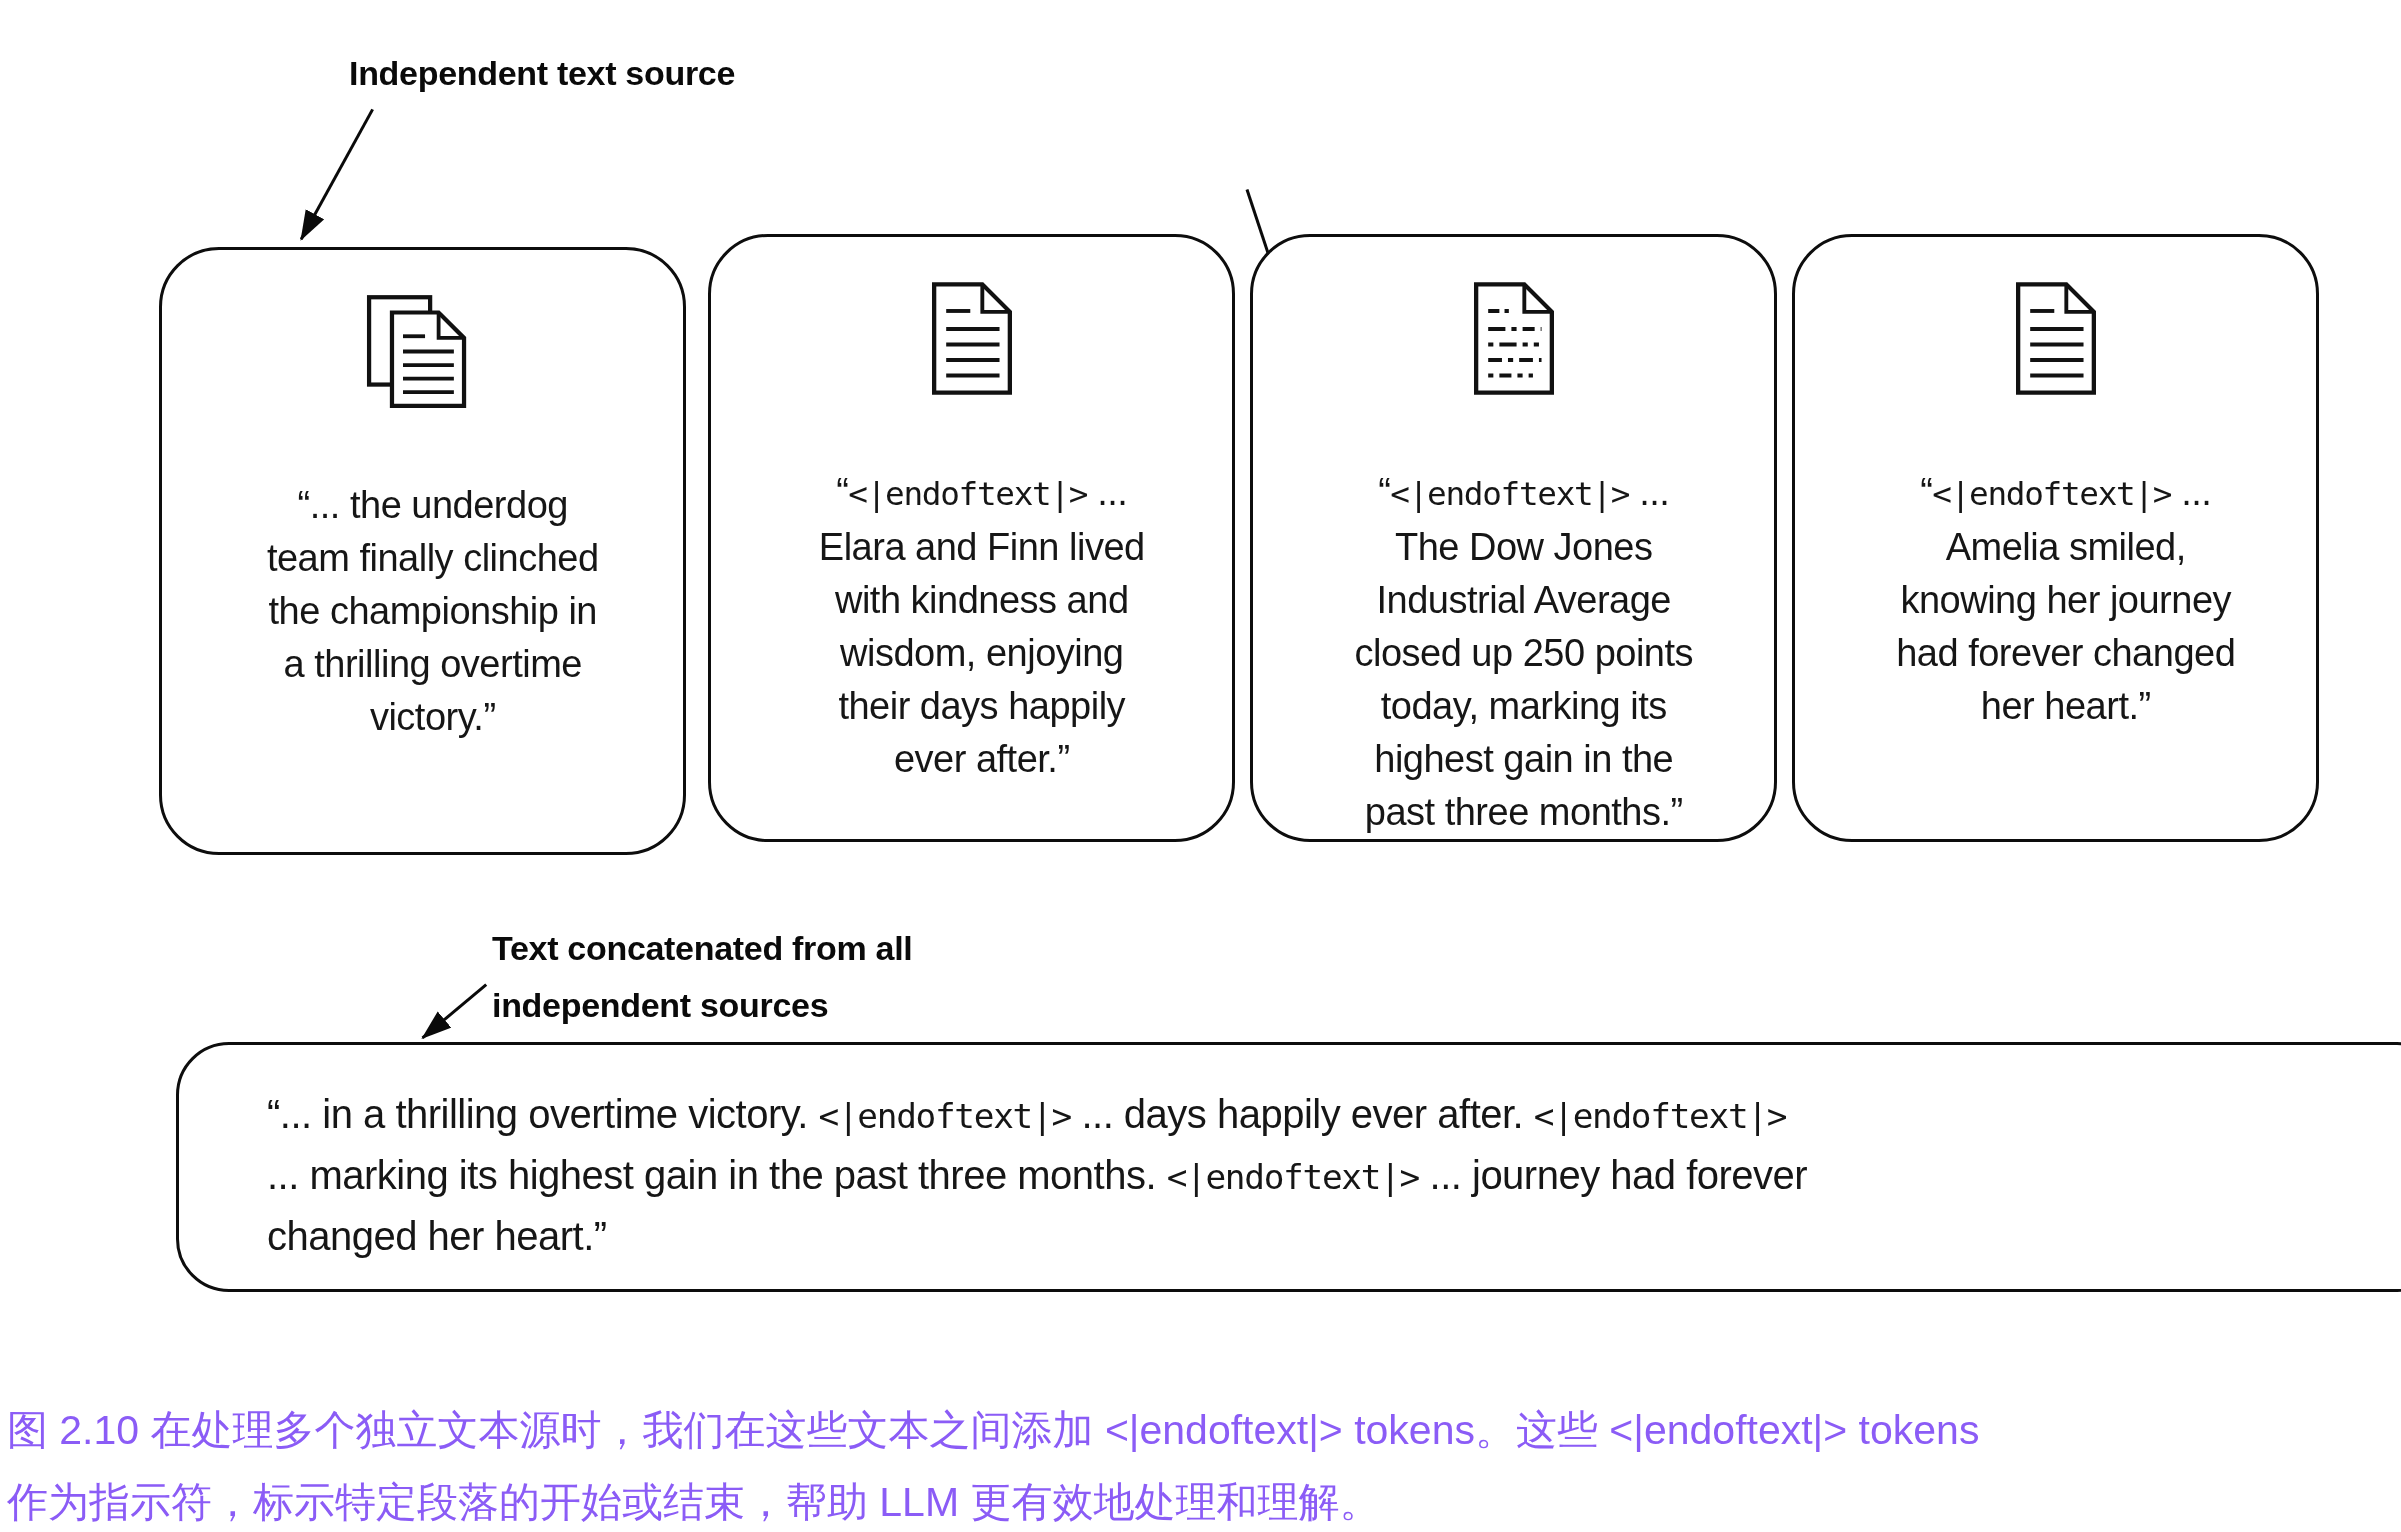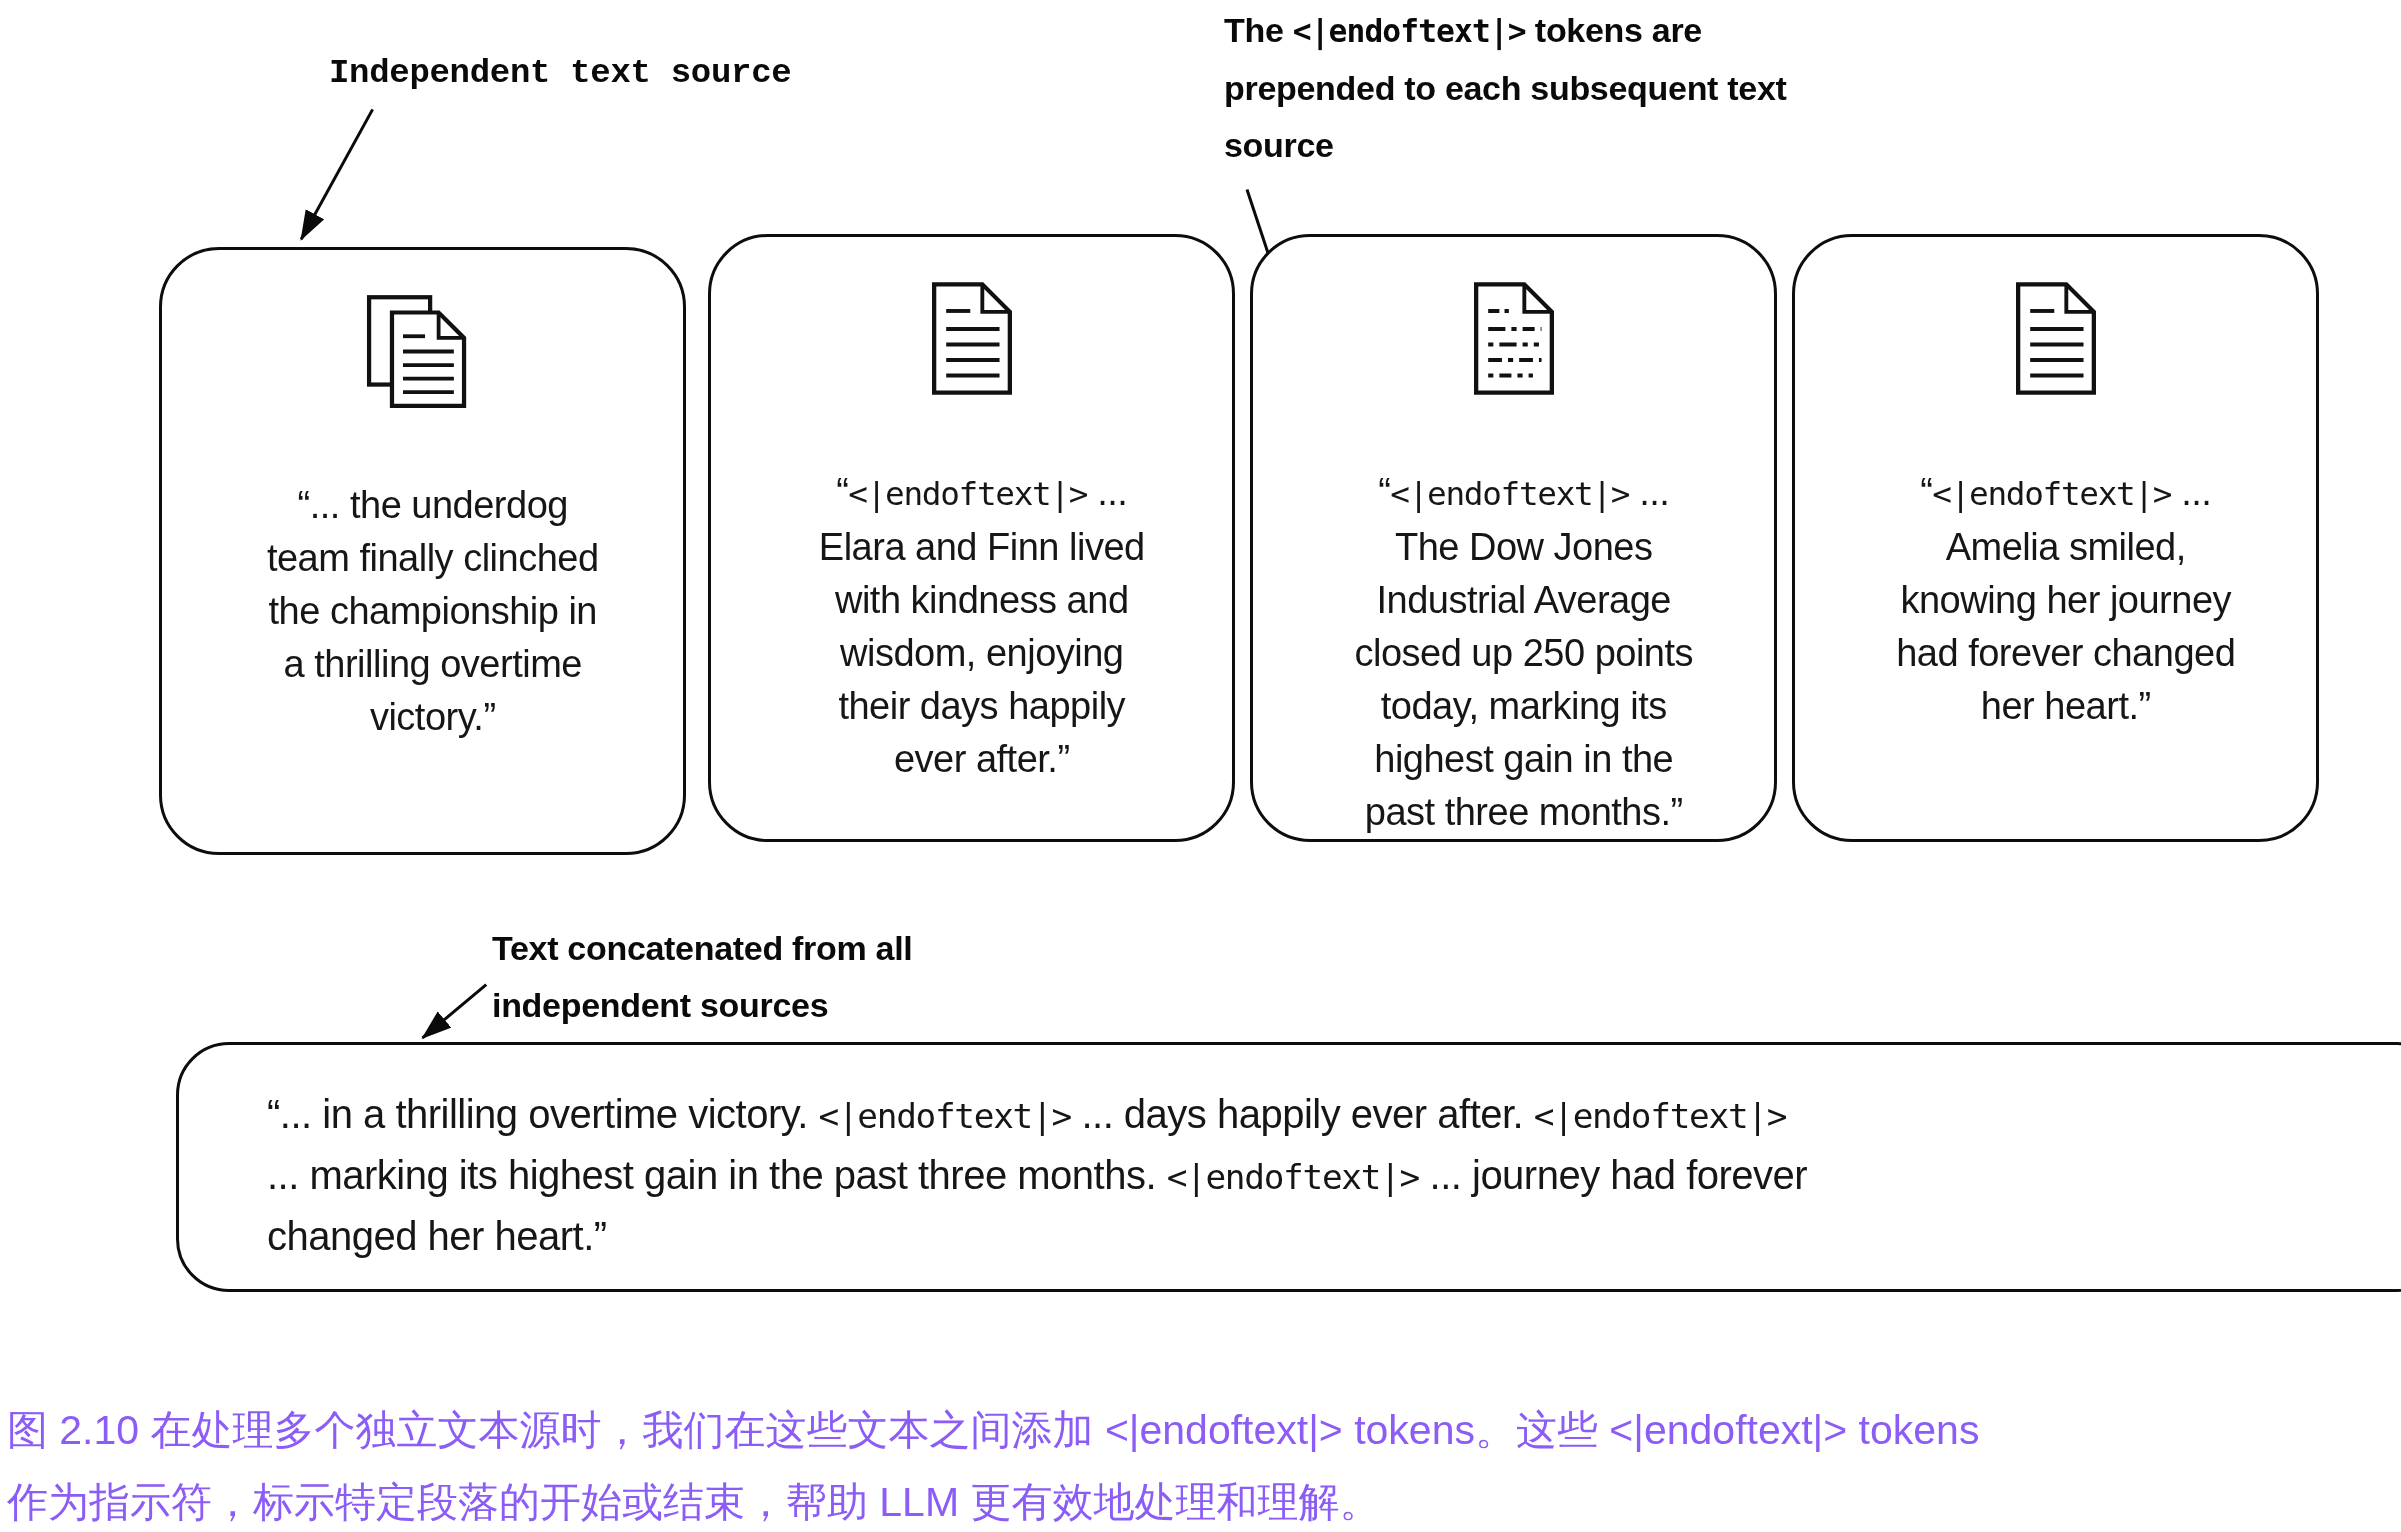--- a/index.html
+++ b/index.html
@@ -6,21 +6,21 @@
   .page{
     position:relative;width:2401px;height:1532px;background:#ffffff;
     font-family:"Liberation Sans","DejaVu Sans",sans-serif;color:#111;
     overflow:hidden;
   }
   .arrows{position:absolute;left:0;top:0;width:2401px;height:1532px;pointer-events:none;}
   .label{
     position:absolute;font-weight:bold;font-size:34px;line-height:57px;
     color:#0a0a0a;white-space:nowrap;letter-spacing:-0.3px;
   }
-  .label-1{left:329px;top:45px;font-family:Liberation Mono, monospace;}
+  .label-1{left:349px;top:45px;}
   .label-2{left:1224px;top:1.7px;}
   .label-3{left:492px;top:920px;}
   .box{
     position:absolute;width:527px;height:608px;background:#fff;
     border:3.4px solid #0d0d0d;border-radius:60px;box-sizing:border-box;text-align:center;
   }
   .box-1{left:159px;top:247px;}
   .box-2{left:708px;top:234px;}
   .box-3{left:1250px;top:234px;}
   .box-4{left:1792px;top:234px;}
@@ -60,21 +60,20 @@
       <marker id="ah" markerWidth="12" markerHeight="9" refX="9.5" refY="3.5" orient="auto" markerUnits="strokeWidth">
         <path d="M0,0 L10,3.5 L0,7 Z" fill="#0a0a0a"></path>
       </marker>
     </defs>
     <line x1="433" y1="127" x2="350" y2="278" stroke="#0a0a0a" stroke-width="3.5" marker-end="url(#ah)"></line>
     <line x1="1449" y1="220" x2="1537" y2="486" stroke="#0a0a0a" stroke-width="3.5" marker-end="url(#ah)"></line>
     <line x1="565" y1="1144" x2="491" y2="1206" stroke="#0a0a0a" stroke-width="3.5" marker-end="url(#ah)"></line>
   </svg>
 
   <div class="label label-1">Independent text source</div>
-  <div class="label label-2">The <span class="tok">&lt;|endoftext|&gt;</span> tokens are<br>prepended to each subsequent text<br>source</div>
   <div class="label label-3">Text concatenated from all<br>independent sources</div>
 
   <div class="box box-1">
     <svg class="icon" viewBox="0 0 140 138" width="119" height="117">
       <rect class="doc-fill" x="7" y="5" width="72" height="103"></rect>
       <path class="doc-fill" d="M34 23 H89 L119 53 V133 H34 Z"></path>
       <path class="doc-stroke" d="M89 23 V53 H119"></path>
       <line class="doc-stroke" x1="47" y1="51" x2="73" y2="51"></line>
       <line class="doc-stroke" x1="47" y1="69" x2="107" y2="69"></line>
       <line class="doc-stroke" x1="47" y1="85" x2="107" y2="85"></line>

